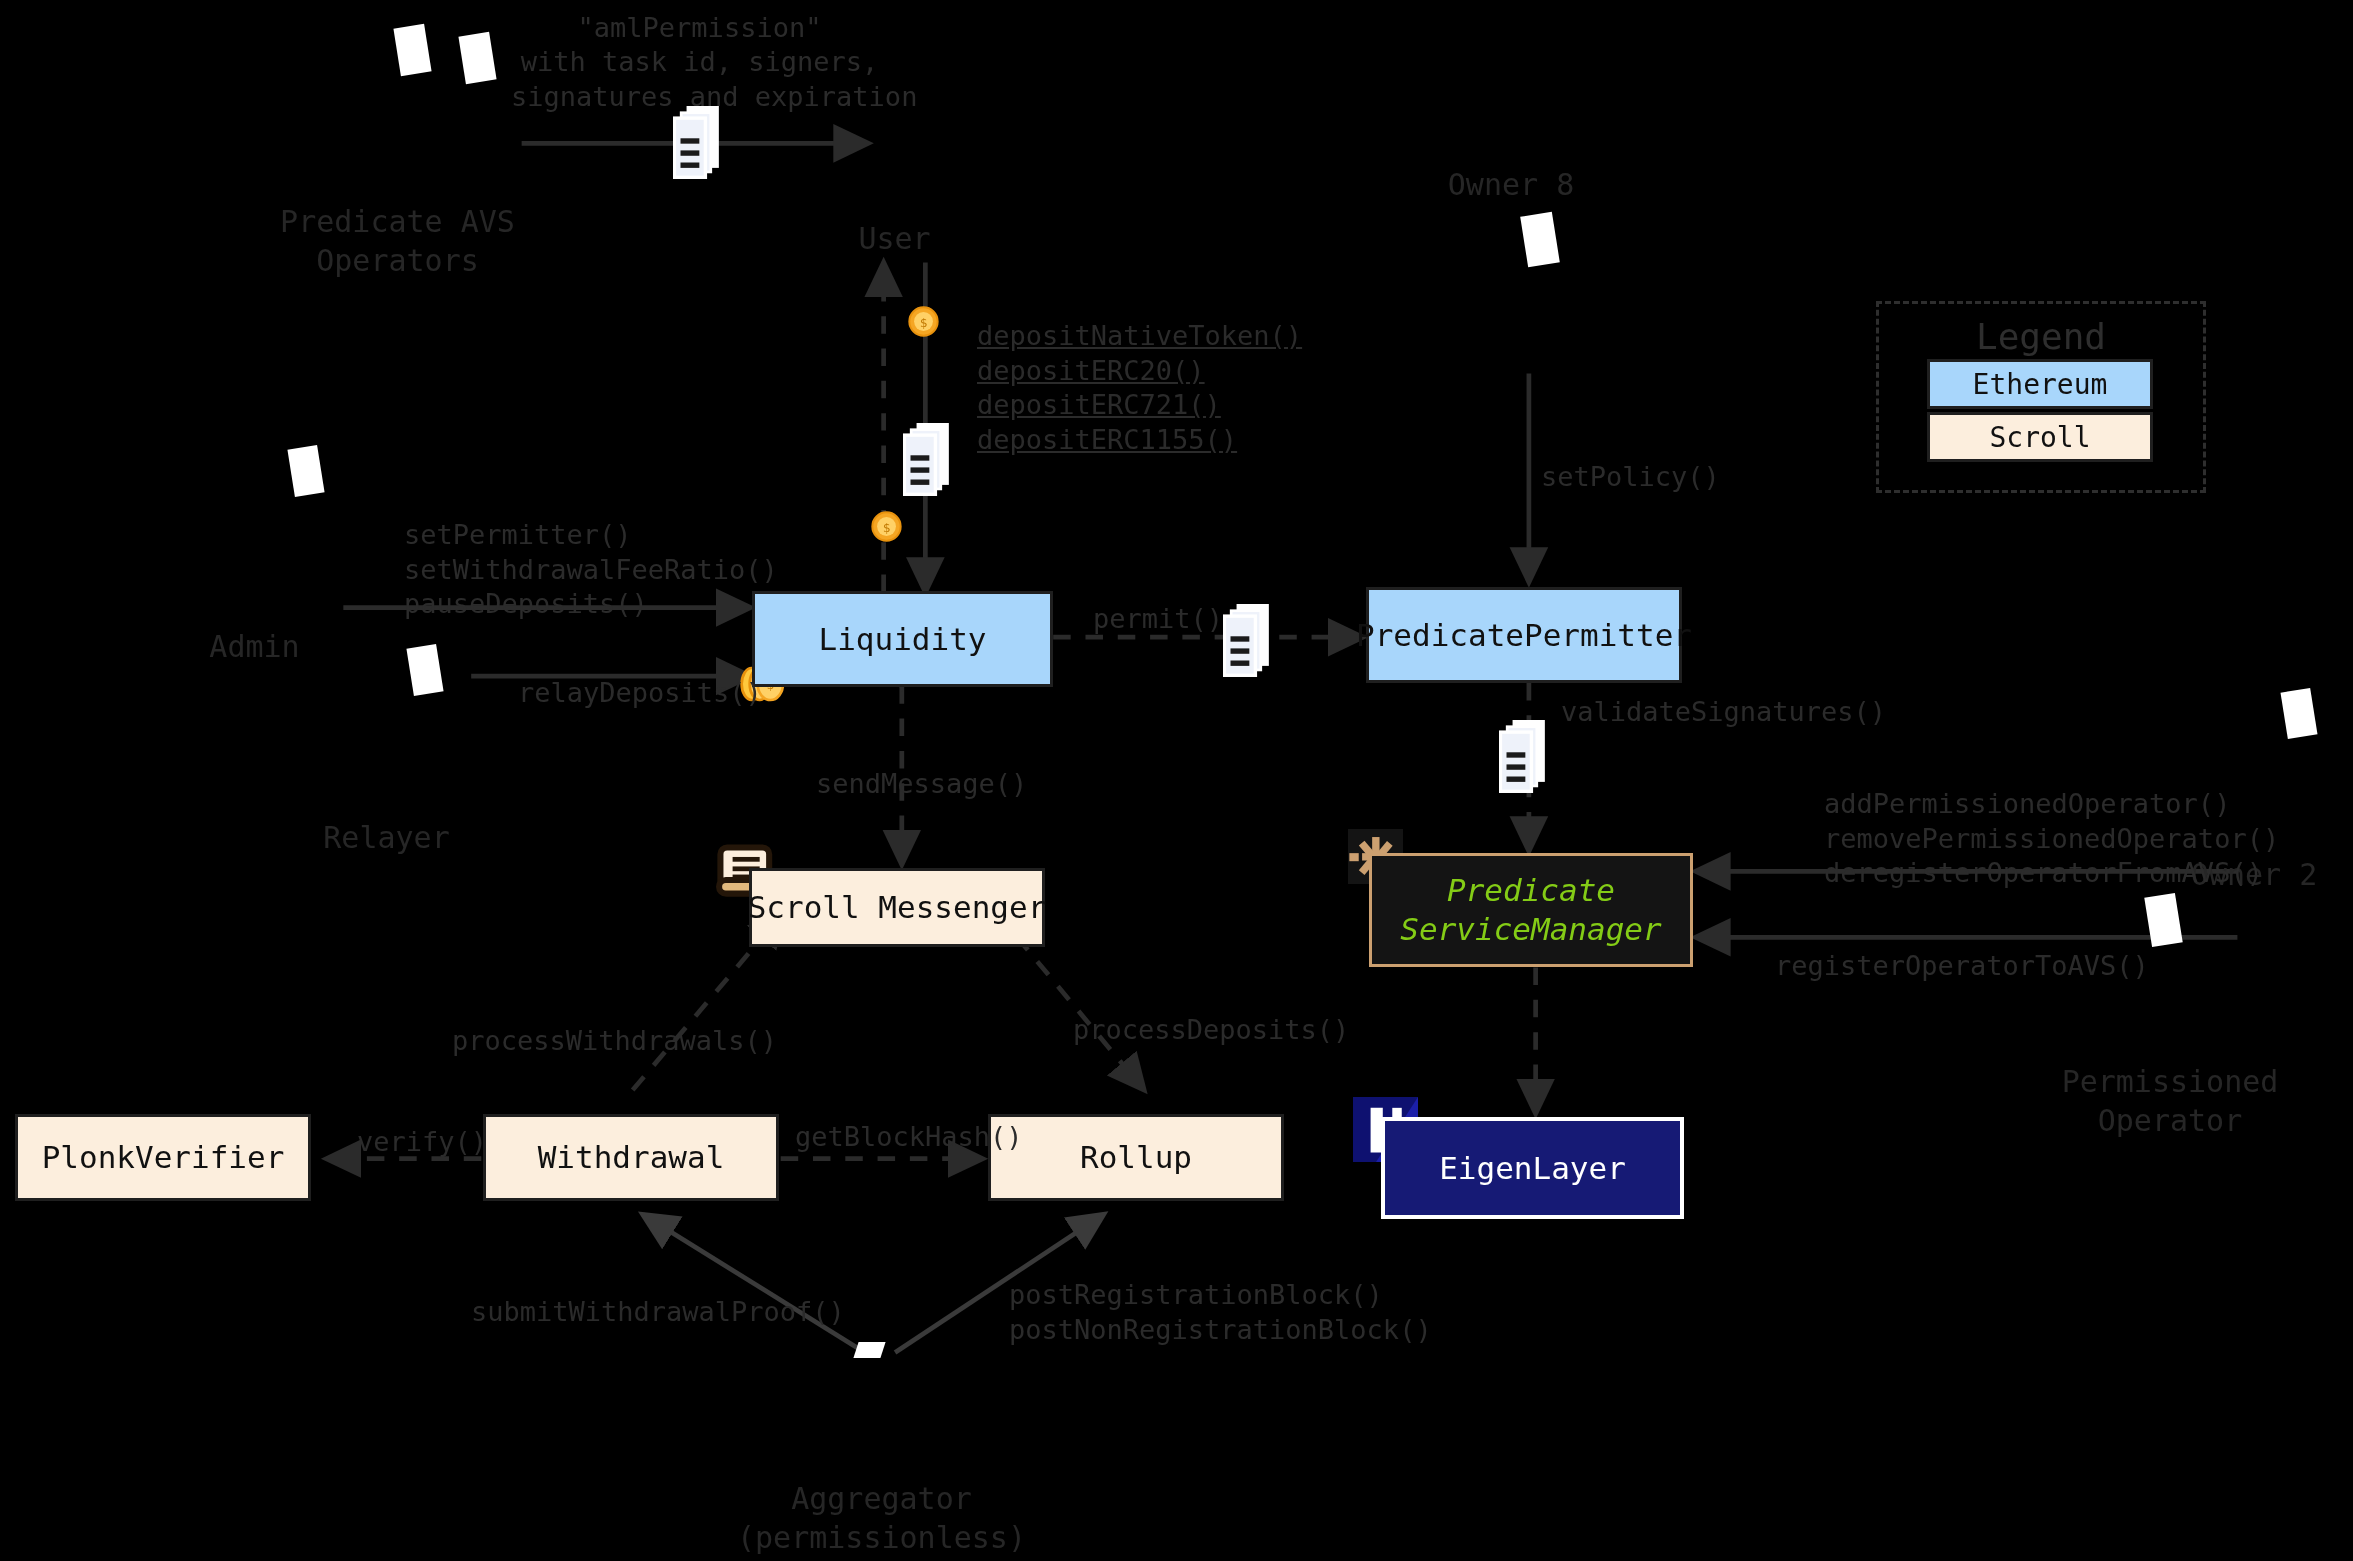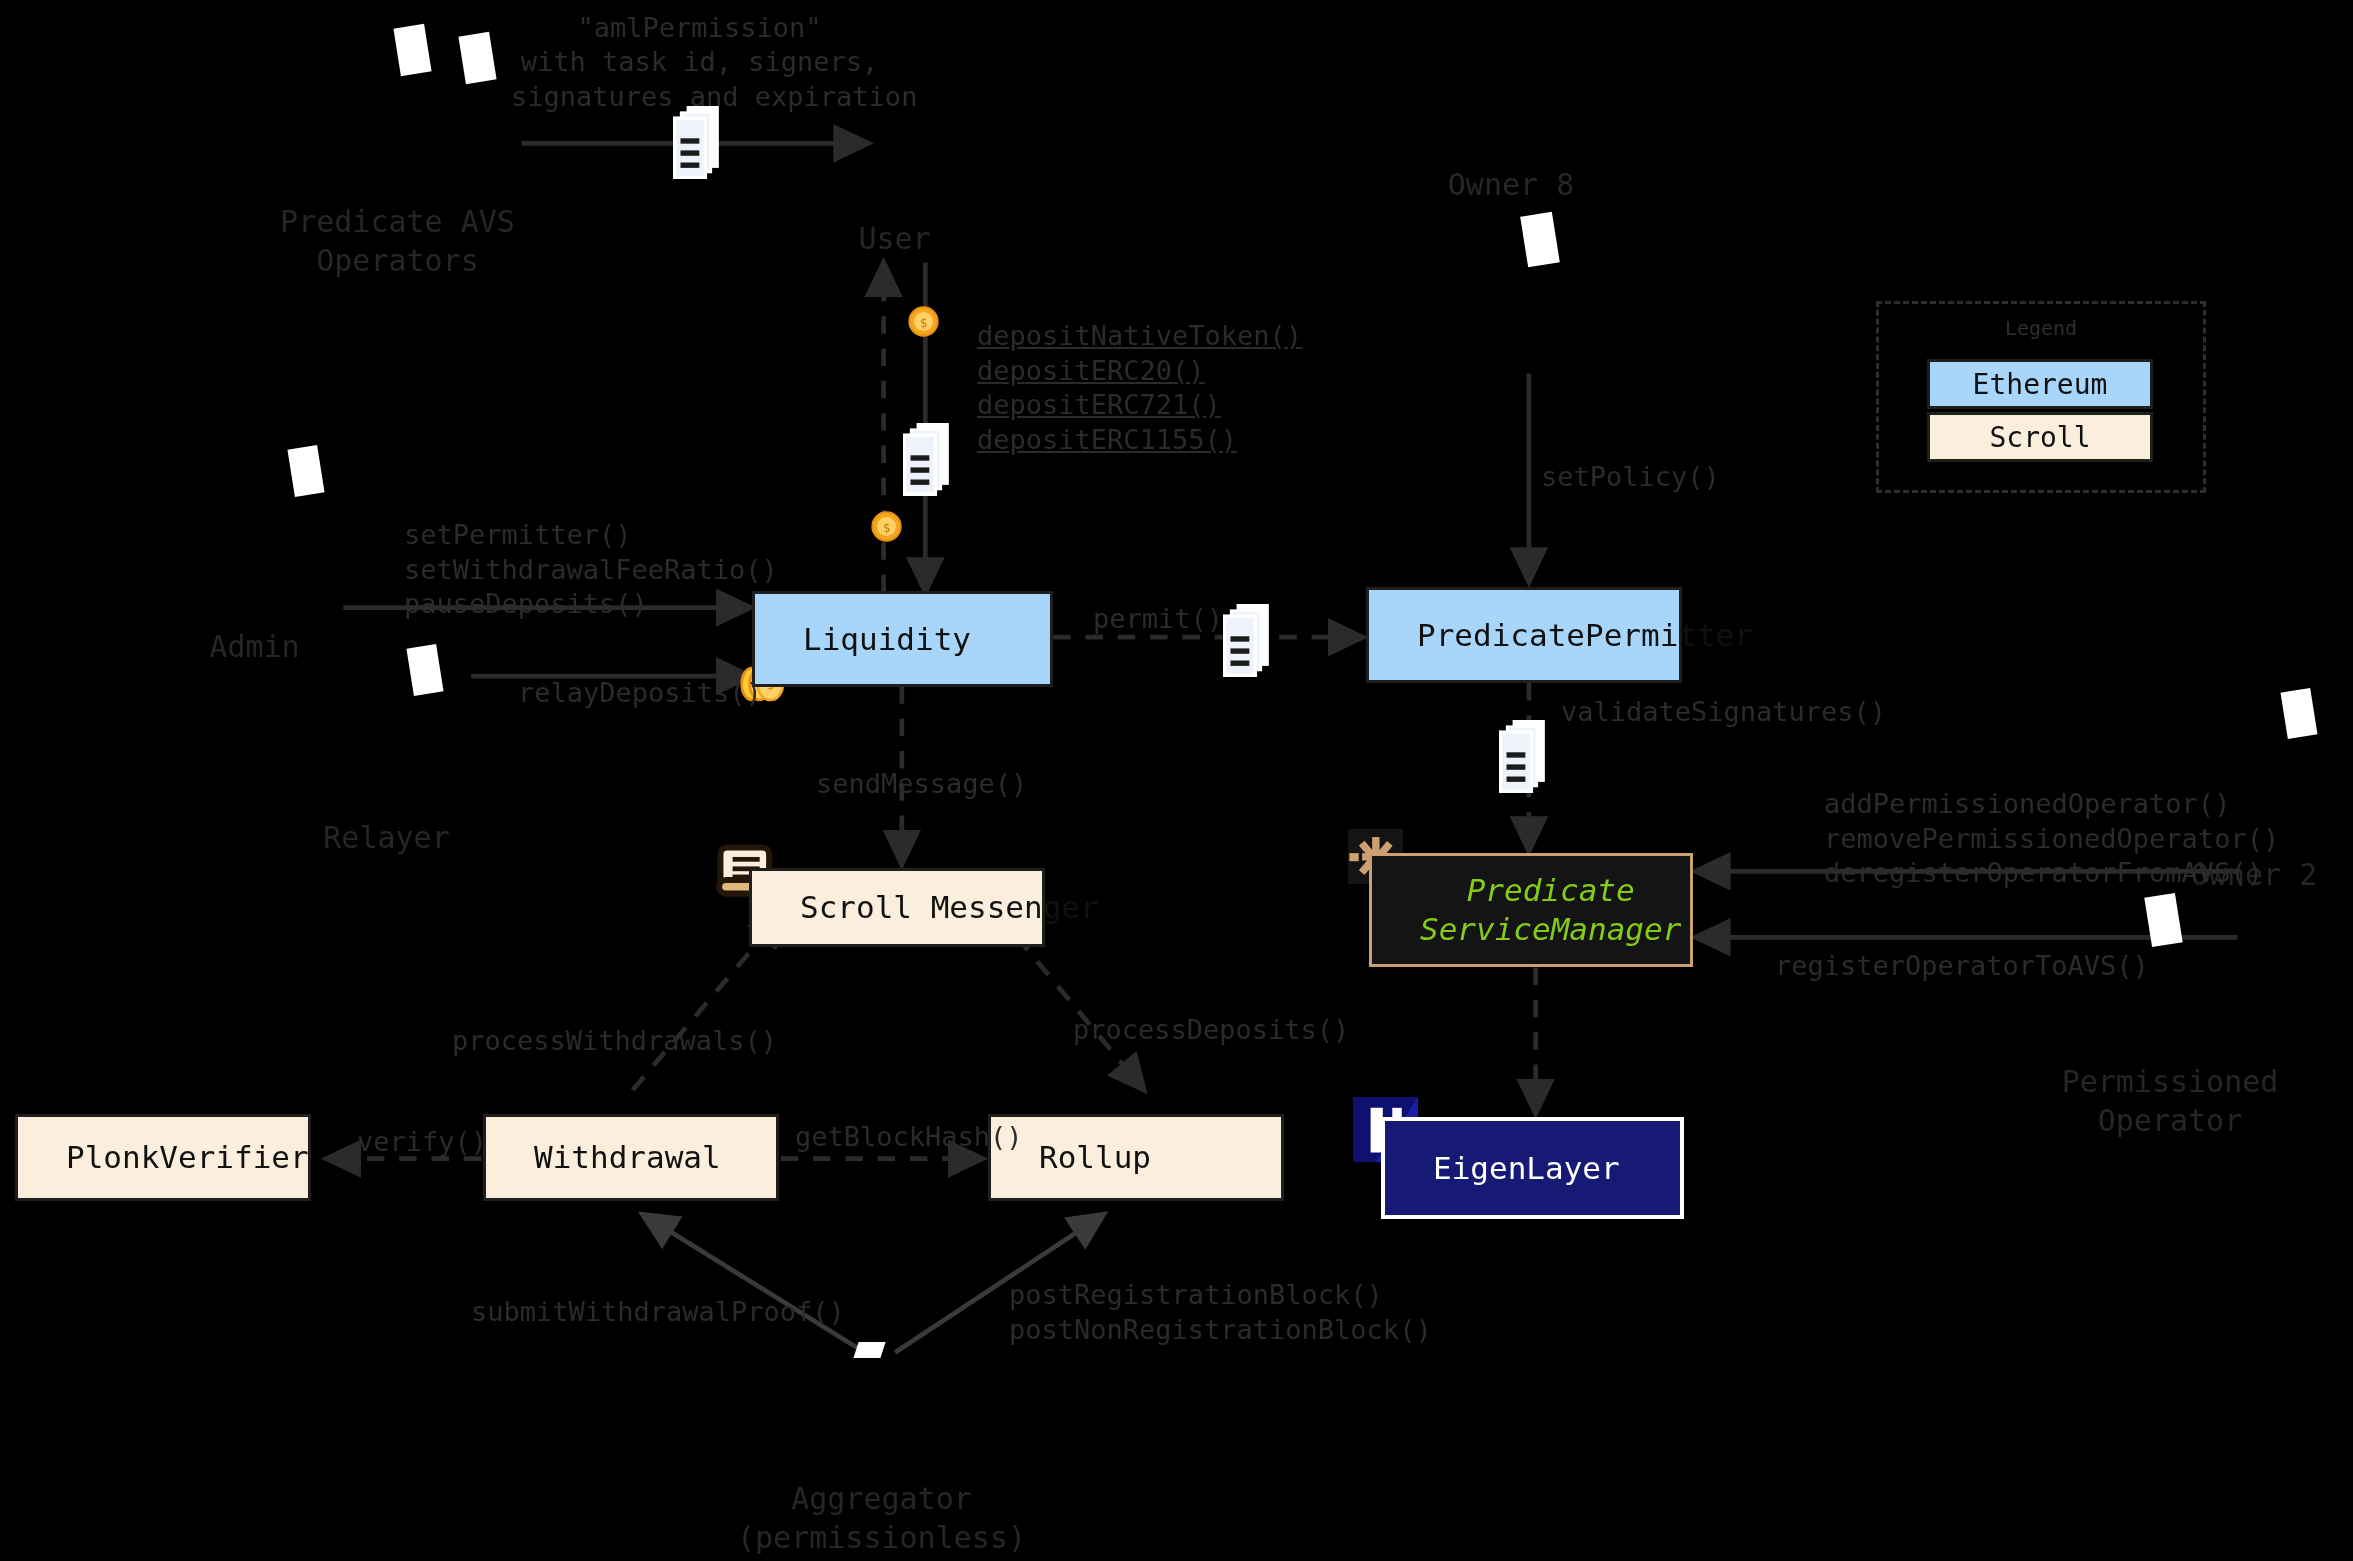--- a/index.html
+++ b/index.html
@@ -9,31 +9,31 @@
 
   .lbl{position:absolute;color:#2b2b2b;font-size:27px;line-height:1.28;
        white-space:pre;font-family:"DejaVu Sans Mono","Liberation Mono",monospace;}
   .lbl.c{text-align:center;}
 
   .actor{position:absolute;color:#262626;font-size:30px;line-height:1.30;
          text-align:center;white-space:pre;
          font-family:"DejaVu Sans Mono","Liberation Mono",monospace;}
 
   .node{position:absolute;box-sizing:border-box;display:flex;
-        align-items:center;justify-content:flex-start;text-align:center;
+        align-items:center;justify-content:center;text-align:center;
         font-size:31px;line-height:1.25;white-space:pre;
-        font-family:"DejaVu Sans Mono","Liberation Mono",monospace;padding-left:48px;}
+        font-family:"DejaVu Sans Mono","Liberation Mono",monospace;}
   .eth{background:#a8d6fb;border:3.4px solid #1f1f1f;color:#111;}
   .scr{background:#fceedd;border:3.4px solid #1f1f1f;color:#111;}
   .eigen{background:#161a75;border:4px solid #ffffff;color:#fff;}
   .psm{background:#141414;border:3.4px solid #cca070;color:#84cc16;font-style:italic;}
 
   .legend{position:absolute;box-sizing:border-box;border:3.4px dashed #2e2e2e;}
   .legend-title{position:absolute;width:100%;text-align:center;top:12px;
-                color:#2e2e2e;font-size:20px;}
+                color:#2e2e2e;font-size:36px;}
   .legend-sw{position:absolute;box-sizing:border-box;border:3.4px solid #1f1f1f;
              display:flex;align-items:center;justify-content:center;
              font-size:28px;color:#111;}
 
   svg.wires{position:absolute;left:0;top:0;width:2354px;height:1561px;
             pointer-events:none;}
 
   .paper{position:absolute;}
   .coin{position:absolute;}
   .whiterect{position:absolute;background:#fff;}

